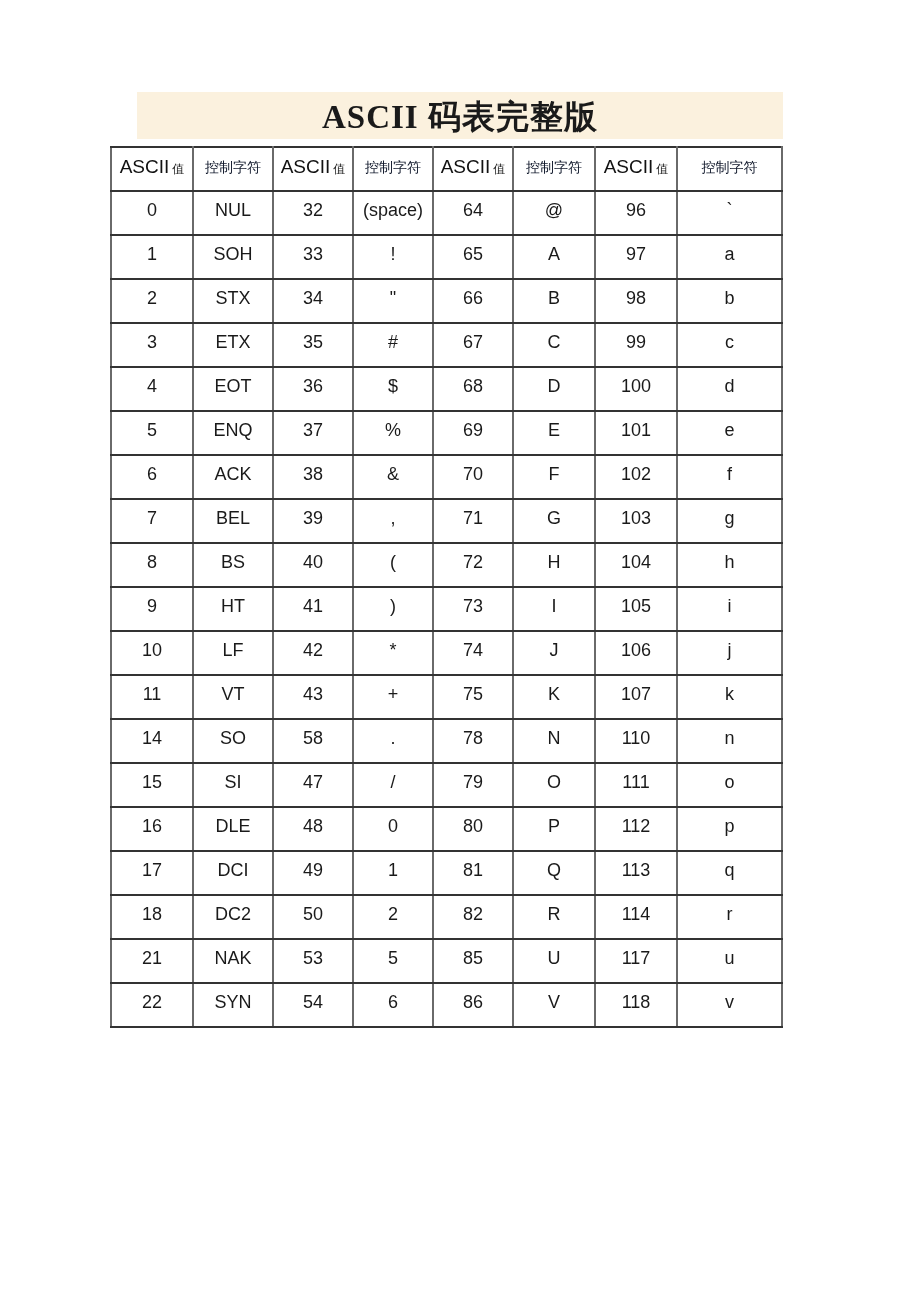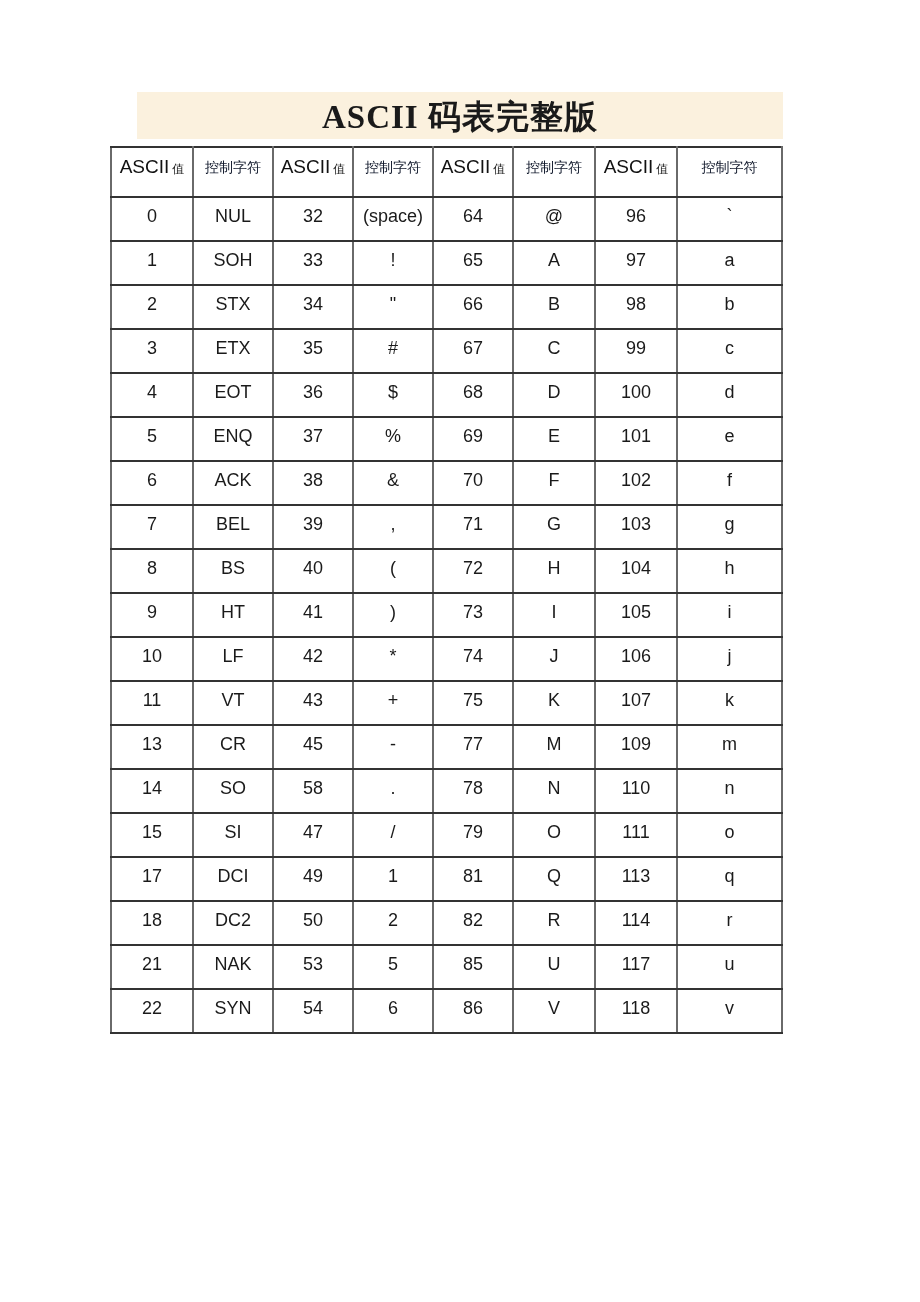--- a/index.html
+++ b/index.html
@@ -51,21 +51,21 @@
     border: 2px solid #6a6a6a;
     border-top-color: #333333;
     border-bottom-color: #333333;
     text-align: center;
     vertical-align: top;
     padding: 0;
     overflow: hidden;
     background: #ffffff;
   }
   table.ascii-table thead tr {
-    height: 50px;
+    height: 44px;
   }
   table.ascii-table tbody tr {
     height: 44px;
   }
   th {
     font-weight: 400;
     padding-top: 8px !important;
   }
   .h-latin {
     font-size: 19px;
@@ -232,50 +232,50 @@
         <td>11</td>
         <td>VT</td>
         <td>43</td>
         <td>+</td>
         <td>75</td>
         <td>K</td>
         <td>107</td>
         <td>k</td>
       </tr>
       <tr>
-        <td>13</td>
-        <td>CR</td>
-        <td>45</td>
-        <td>-</td>
-        <td>77</td>
-        <td>M</td>
-        <td>109</td>
-        <td>m</td>
-      </tr>
-      <tr>
         <td>14</td>
         <td>SO</td>
         <td>58</td>
         <td>.</td>
         <td>78</td>
         <td>N</td>
         <td>110</td>
         <td>n</td>
       </tr>
       <tr>
         <td>15</td>
         <td>SI</td>
         <td>47</td>
         <td>/</td>
         <td>79</td>
         <td>O</td>
         <td>111</td>
         <td>o</td>
       </tr>
       <tr>
+        <td>16</td>
+        <td>DLE</td>
+        <td>48</td>
+        <td>0</td>
+        <td>80</td>
+        <td>P</td>
+        <td>112</td>
+        <td>p</td>
+      </tr>
+      <tr>
         <td>17</td>
         <td>DCI</td>
         <td>49</td>
         <td>1</td>
         <td>81</td>
         <td>Q</td>
         <td>113</td>
         <td>q</td>
       </tr>
       <tr>

